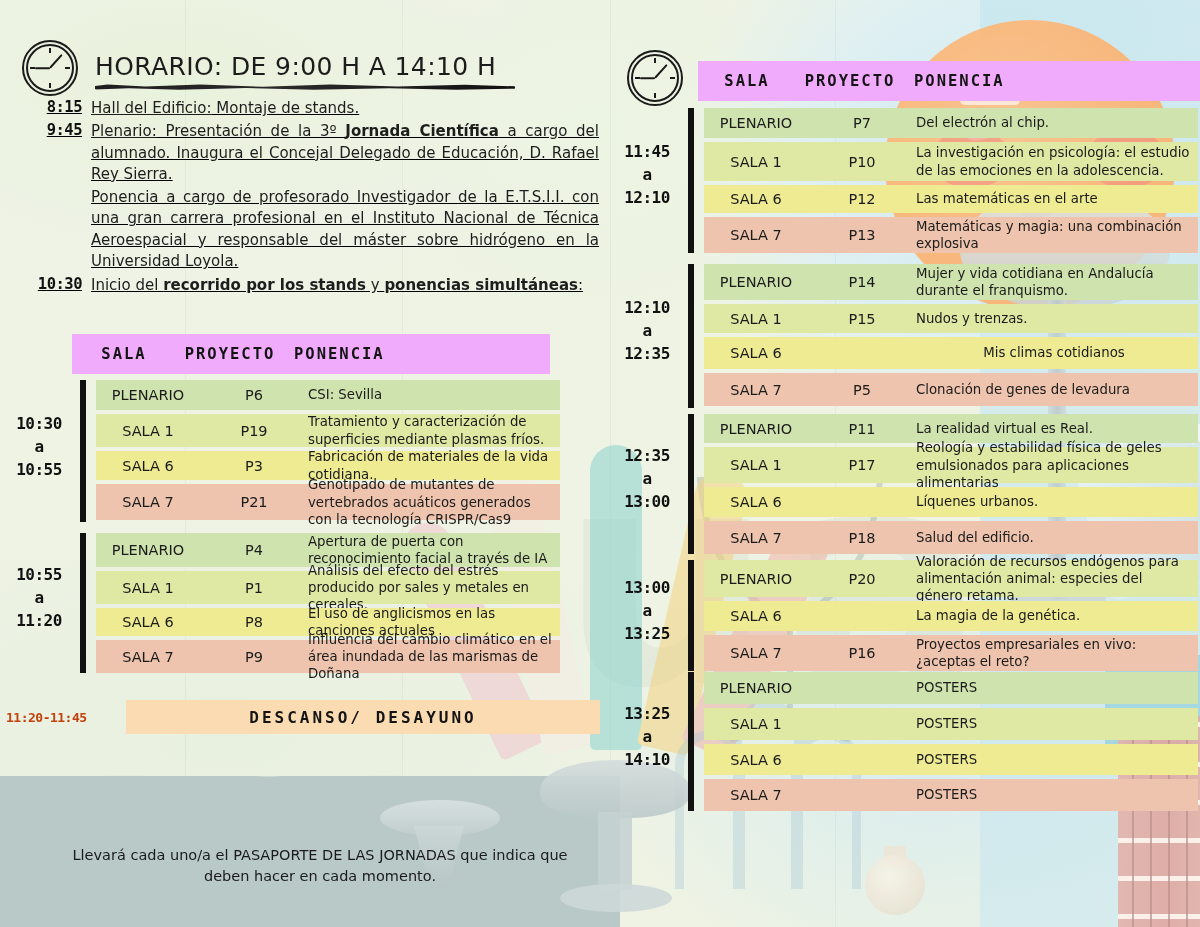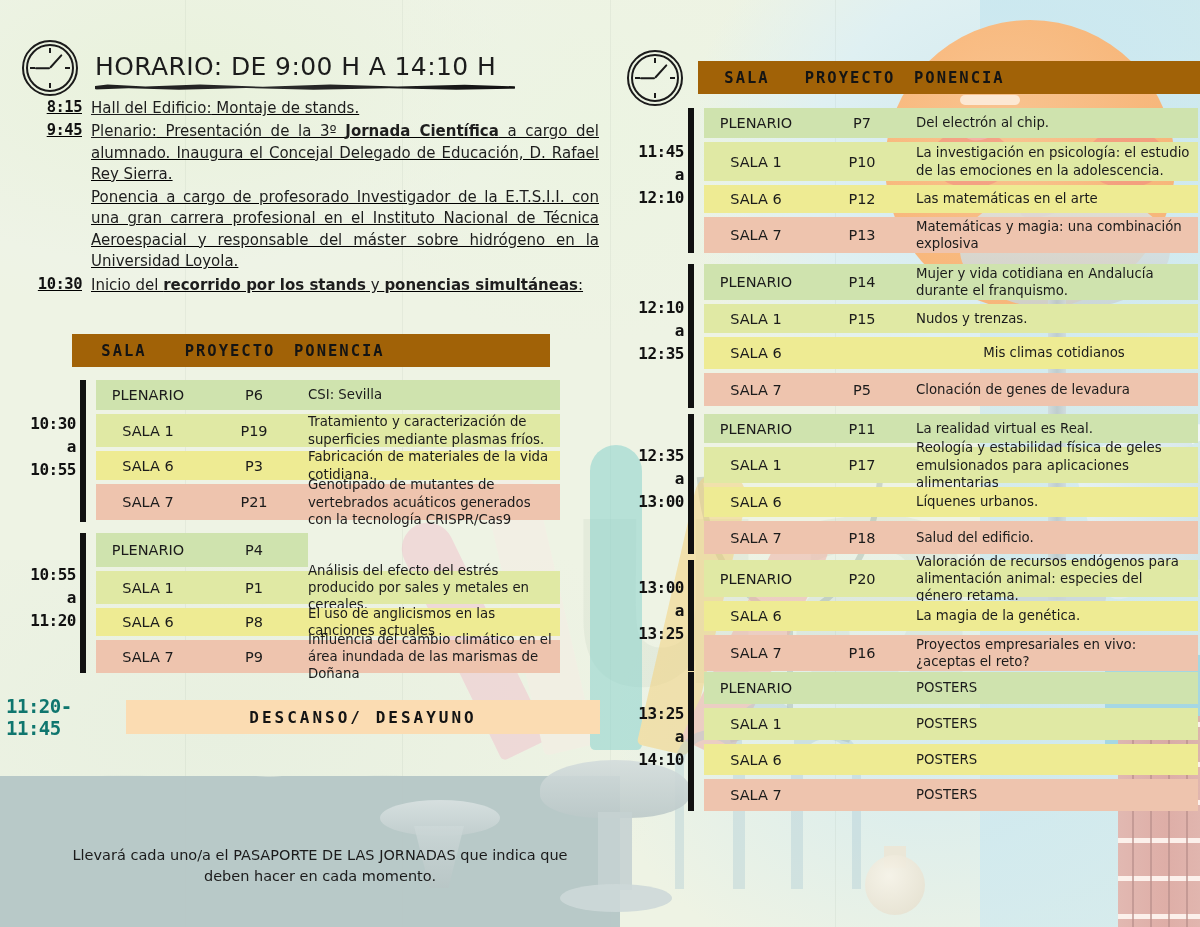--- a/index.html
+++ b/index.html
@@ -133,46 +133,46 @@
   .ag-row{display:flex;align-items:flex-start;margin-bottom:2px;}
   .ag-time{flex:0 0 68px;text-align:right;padding-right:9px;
     font-family:"DejaVu Sans Mono","Liberation Mono",monospace;
     font-weight:bold;font-size:15.5px;color:#111;letter-spacing:-0.5px;}
   .ag-text{flex:1;font-size:15px;line-height:1.42;color:#1d1d1d;text-align:justify;}
   .ag-text.j{text-align:justify;}
   .u{text-decoration:underline;}
   .b{font-weight:bold;}
 
   
-  .thead{display:flex;background:#a16207;height:33px;align-items:center;}
+  .thead{display:flex;background:#f0abfc;height:40px;align-items:center;}
   .thead .th{font-family:"DejaVu Sans Mono","Liberation Mono",monospace;
     font-weight:bold;font-size:15.5px;color:#141414;letter-spacing:2px;}
 
   .tbl-group{position:relative;}
   .bar{position:absolute;left:0;top:0;width:6px;background:#111;}
-  .grp-time{position:absolute;left:-78px;width:74px;text-align:right;
+  .grp-time{position:absolute;left:-78px;width:74px;text-align:center;
     font-family:"DejaVu Sans Mono","Liberation Mono",monospace;
     font-weight:bold;font-size:16px;color:#111;letter-spacing:-0.5px;line-height:1.45;}
 
   .trow{display:flex;align-items:center;margin-bottom:4px;}
   .c-sala{flex:0 0 104px;text-align:center;font-size:14.5px;color:#1b1b1b;}
   .c-proy{flex:0 0 108px;text-align:center;font-size:14.5px;color:#1b1b1b;}
   .c-pon{flex:1;font-size:13.3px;color:#1b1b1b;line-height:1.28;padding-right:6px;}
 
   .r-green .c-sala,.r-green .c-proy,.r-green .c-pon{background:#cfe3ae;}
   .r-lime  .c-sala,.r-lime  .c-proy,.r-lime  .c-pon{background:#e0e9a4;}
   .r-yellow .c-sala,.r-yellow .c-proy,.r-yellow .c-pon{background:#eeeb93;}
   .r-salmon .c-sala,.r-salmon .c-proy,.r-salmon .c-pon{background:#eec4ae;}
   .trow > div{align-self:stretch;display:flex;align-items:center;justify-content:center;}
   .trow > .c-pon{justify-content:flex-start;}
 
   
   .breakbar{position:absolute;left:0;top:700px;width:600px;height:34px;display:flex;align-items:center;}
   .bb-time{width:120px;font-family:"DejaVu Sans Mono","Liberation Mono",monospace;
-    font-weight:bold;font-size:19px;color:#0f766e;letter-spacing:-0.5px;padding-left:6px;}
+    font-weight:bold;font-size:13px;color:#c2410c;letter-spacing:-0.5px;padding-left:6px;}
   .bb-body{flex:1;height:34px;background:#fbdcb2;display:flex;align-items:center;justify-content:center;}
   .bb-label{font-family:"DejaVu Sans Mono","Liberation Mono",monospace;font-weight:bold;
     font-size:16px;letter-spacing:3px;color:#141414;}
 
   .foot{position:absolute;font-size:14.5px;line-height:1.45;color:#1b1b1b;text-align:center;}
   .foot-left{left:40px;top:845px;width:560px;}
 </style>
 </head>
 <body>
 
@@ -339,20 +339,21 @@
       <div class="bar" style="height:140px"></div>
       <div class="grp-time" style="top:30px">
         <div>10:55</div>
         <div>a</div>
         <div>11:20</div>
       </div>
       <div style="margin-left:16px">
         <div class="trow r-green" style="height:34px">
           <div class="c-sala">PLENARIO</div>
           <div class="c-proy">P4</div>
+          <div class="c-pon">Apertura de puerta con reconocimiento facial a través de IA</div>
         </div>
         <div class="trow r-lime" style="height:33px">
           <div class="c-sala">SALA 1</div>
           <div class="c-proy">P1</div>
           <div class="c-pon">Análisis del efecto del estrés producido por sales y metales en cereales.</div>
         </div>
         <div class="trow r-yellow" style="height:28px">
           <div class="c-sala">SALA 6</div>
           <div class="c-proy">P8</div>
           <div class="c-pon">El uso de anglicismos en las canciones actuales</div>

